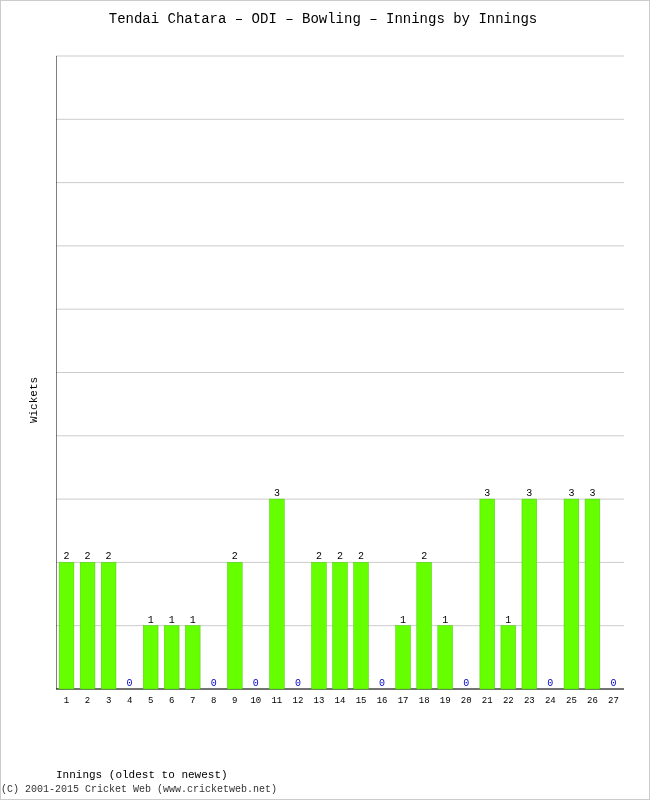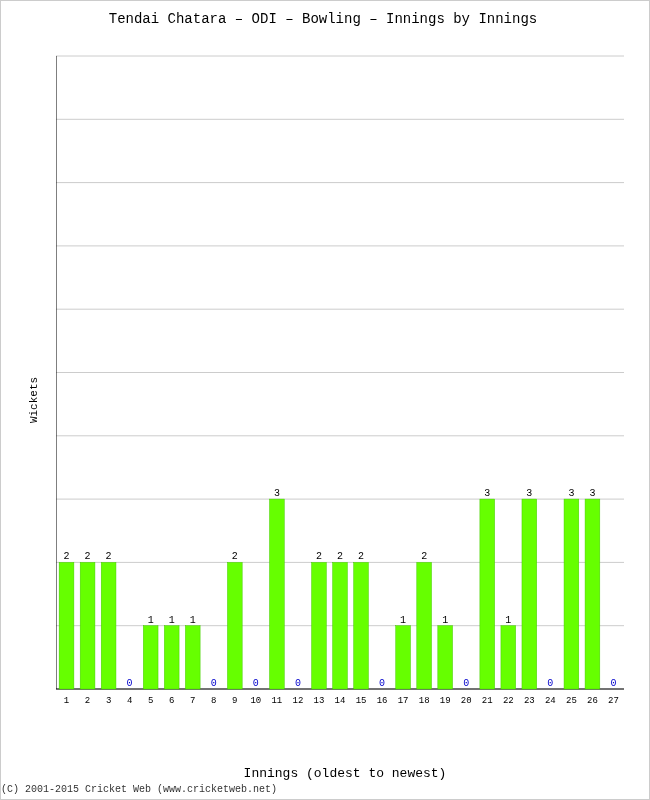--- a/index.html
+++ b/index.html
@@ -38,22 +38,22 @@
       transform: translateY(-50%) rotate(-90deg);
       font-size: 11px;
       font-family: 'Courier New', monospace;
       white-space: nowrap;
     }
     .x-axis-label {
       position: absolute;
       bottom: 18px;
       left: 55px;
       right: 15px;
-      text-align: center;
-      font-size: 13px;
+      text-align: left;
+      font-size: 11px;
       font-family: 'Courier New', monospace;
     }
     .footer {
       position: absolute;
       bottom: 4px;
       left: 0;
       right: 0;
       text-align: left;
       font-size: 10px;
       font-family: 'Courier New', monospace;

